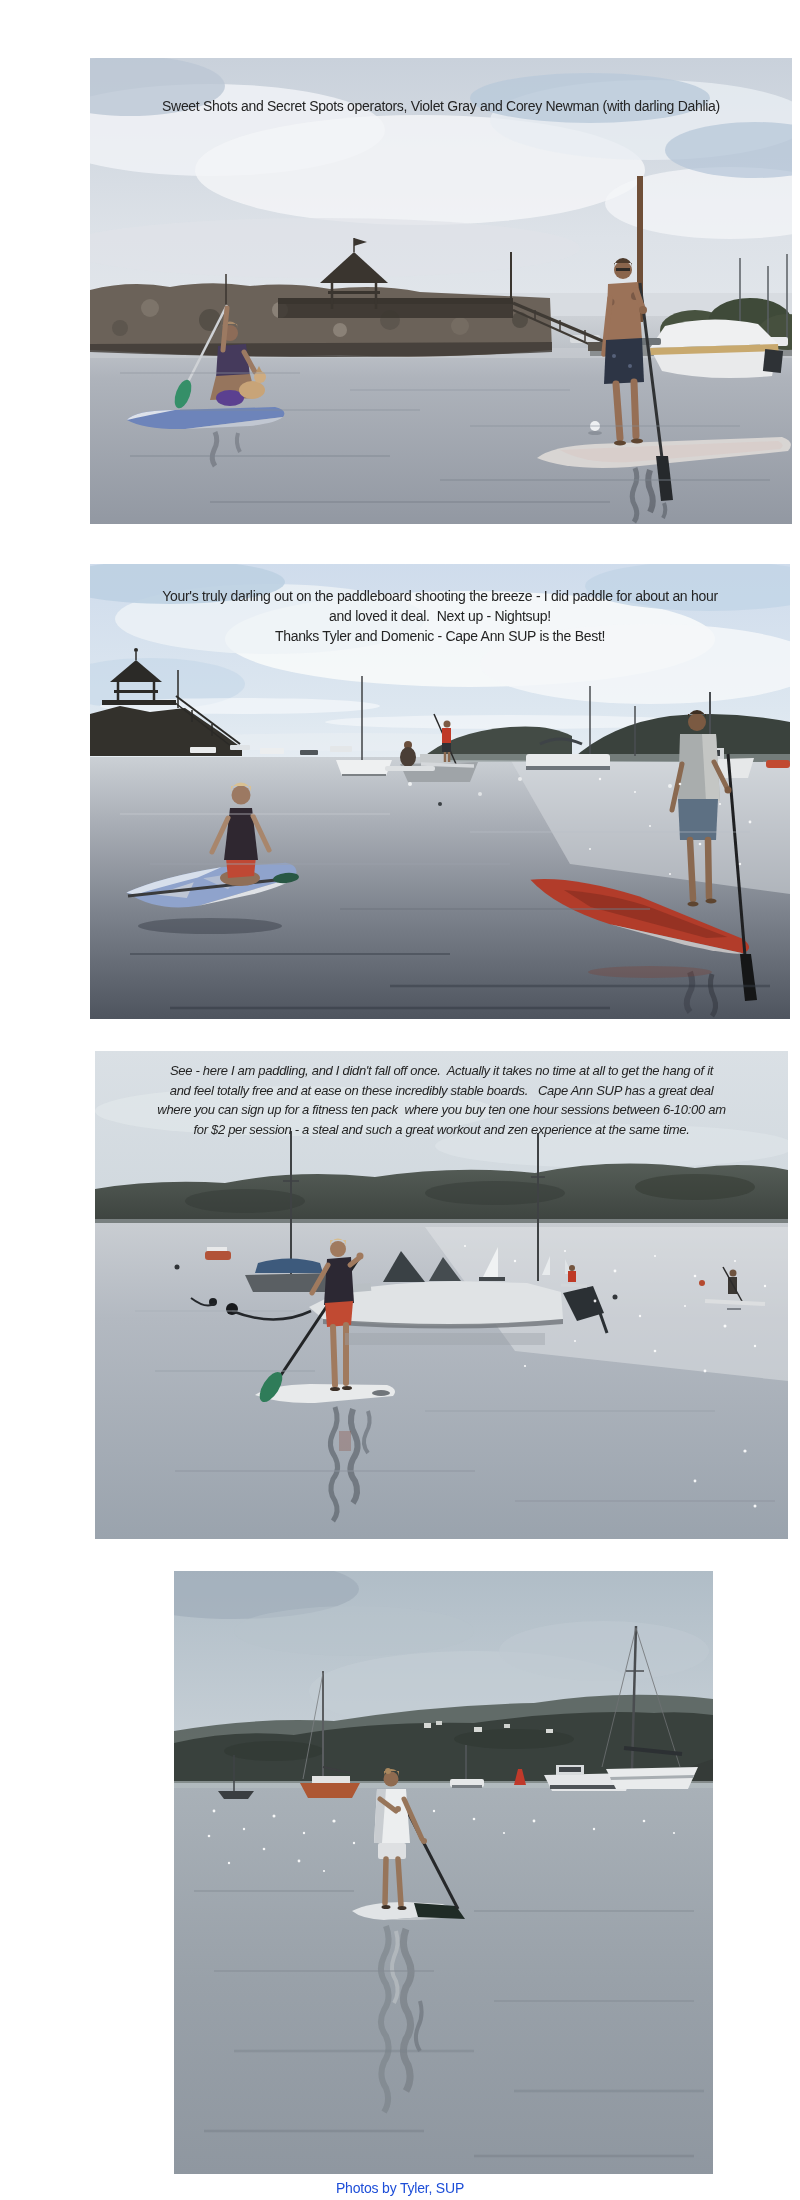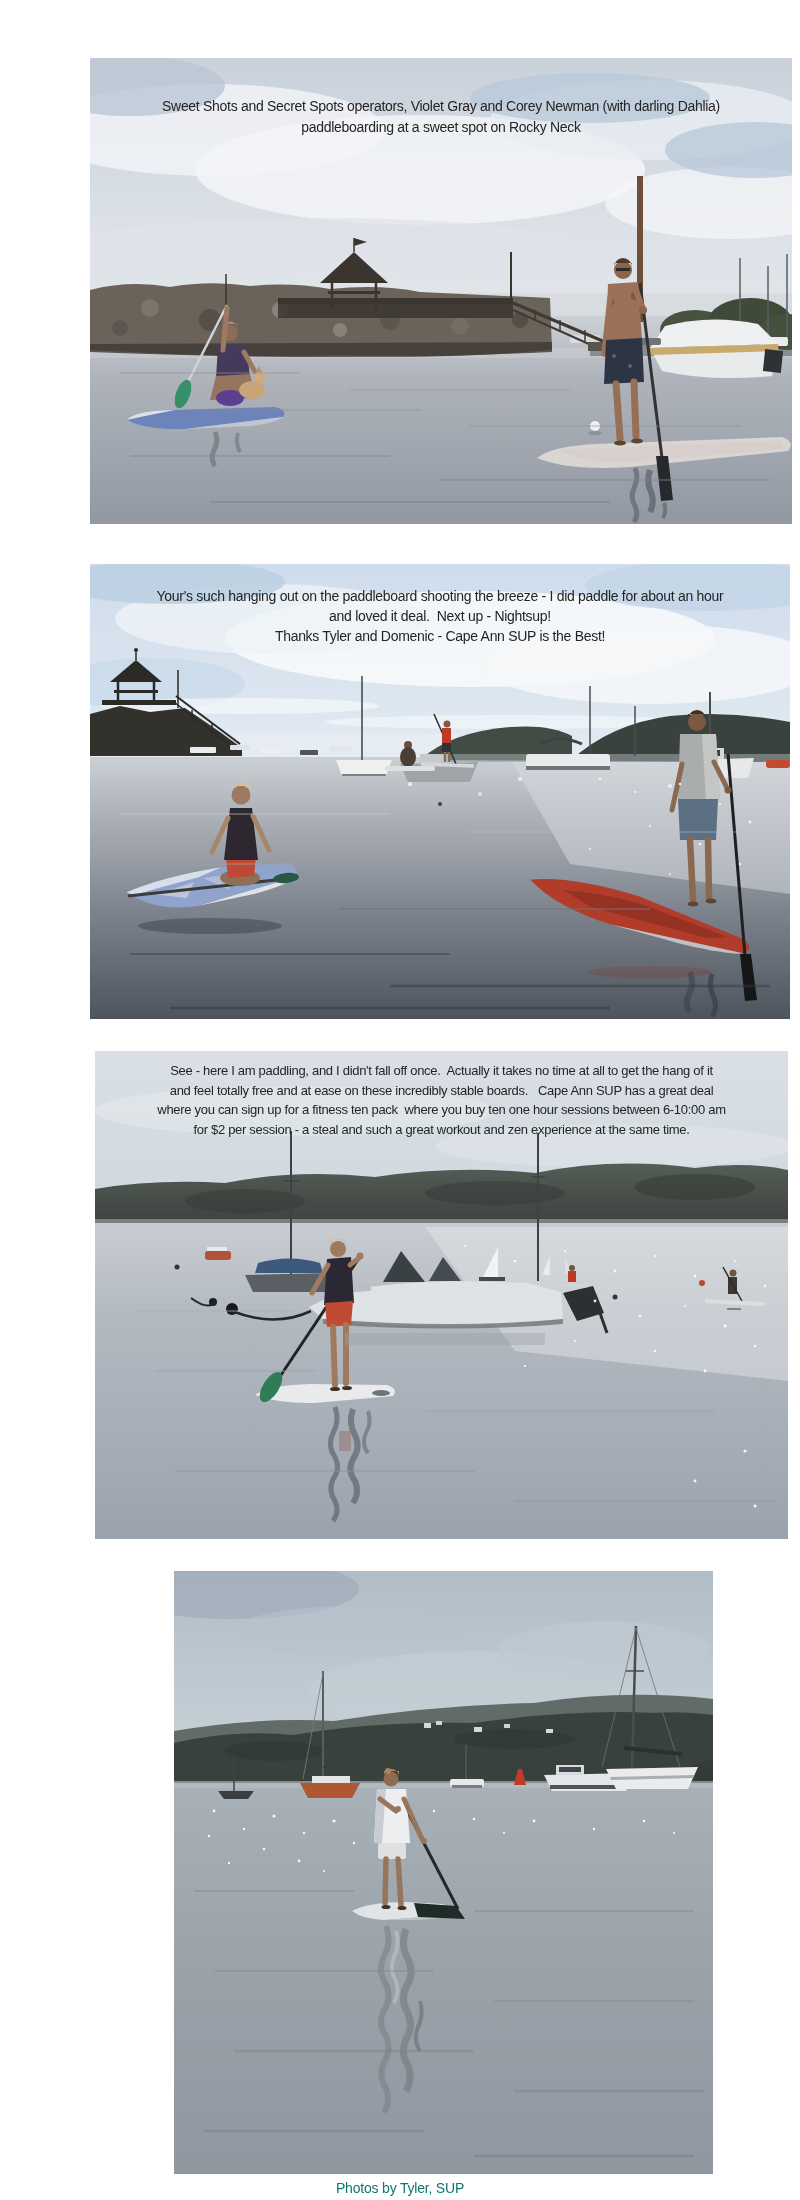--- a/index.html
+++ b/index.html
@@ -6,29 +6,29 @@
   body{
     width:800px;height:2200px;position:relative;background:#ffffff;
     font-family:"Liberation Sans","DejaVu Sans",sans-serif;overflow:hidden;
   }
   .photo{position:absolute;overflow:hidden;background:#8b5cf6;}
   .photo svg{display:block;width:100%;height:100%;}
   .caption{position:absolute;left:0;right:0;text-align:center;color:#242424;z-index:5;}
   .cap-line{white-space:pre;letter-spacing:-0.3px;}
   #photo1{left:50px;top:42px;width:702px;height:466px;}
   #photo2{left:50px;top:548px;width:700px;height:455px;}
-  #photo3{left:55px;top:1035px;width:693px;height:488px;}
+  #photo3{left:55px;top:1035px;width:693px;height:488px;font-style:italic;}
   #photo4{left:134px;top:1555px;width:539px;height:603px;}
   #photo1 .caption{top:38px;font-size:14px;line-height:21px;}
   #photo2 .caption{top:22px;font-size:14px;line-height:20px;}
   #photo3 .caption{top:10px;font-size:13px;line-height:19.5px;}
   #photo4 .caption{top:29px;font-size:13.5px;line-height:20px;}
   .credit{
     position:absolute;left:0;right:0;top:2166px;text-align:center;
-    font-size:14px;color:#0f766e;letter-spacing:-0.2px;
+    font-size:14px;color:#1d4ed8;letter-spacing:-0.2px;
   }
 </style>
 </head>
 <body>
 
 <main>
 
   <figure class="photo" id="photo1">
     <svg viewBox="0 0 702 466" preserveAspectRatio="none">
       <defs>
@@ -173,21 +173,20 @@
         <line x1="260" y1="332" x2="480" y2="332" stroke="#8e949d" stroke-width="1.5" opacity="0.4"></line>
         <line x1="90" y1="352" x2="330" y2="352" stroke="#858b95" stroke-width="1.5" opacity="0.4"></line>
         <line x1="380" y1="368" x2="650" y2="368" stroke="#858b95" stroke-width="1.5" opacity="0.4"></line>
         <line x1="40" y1="398" x2="300" y2="398" stroke="#7e848e" stroke-width="2" opacity="0.4"></line>
         <line x1="350" y1="422" x2="680" y2="422" stroke="#7e848e" stroke-width="2" opacity="0.4"></line>
         <line x1="120" y1="444" x2="520" y2="444" stroke="#767c86" stroke-width="2" opacity="0.4"></line>
       </g>
     </svg>
     <figcaption class="caption">
       <div class="cap-line">Sweet Shots and Secret Spots operators, Violet Gray and Corey Newman (with darling Dahlia)</div>
-      <div class="cap-line">paddleboarding at a sweet spot on Rocky Neck</div>
     </figcaption>
   </figure>
 
   <figure class="photo" id="photo2">
     <svg viewBox="0 0 700 455" preserveAspectRatio="none">
       <defs>
         <linearGradient id="p2sky" x1="0" y1="0" x2="0" y2="1">
           <stop offset="0" stop-color="#cfdcec"></stop>
             <stop offset="0.7" stop-color="#dde7f0"></stop>
             <stop offset="1" stop-color="#e8eef3"></stop>
@@ -336,21 +335,21 @@
             <circle cx="660" cy="258" r="1.4"></circle>
             <circle cx="560" cy="262" r="1"></circle>
           <circle cx="610" cy="280" r="1.3"></circle>
             <circle cx="500" cy="285" r="1"></circle>
             <circle cx="650" cy="300" r="1.2"></circle>
           <circle cx="580" cy="310" r="1"></circle>
         </g>
       </g>
     </svg>
     <figcaption class="caption">
-      <div class="cap-line">Your's such hanging out on the paddleboard shooting the breeze - I did paddle for about an hour</div>
+      <div class="cap-line">Your's truly darling out on the paddleboard shooting the breeze - I did paddle for about an hour</div>
       <div class="cap-line">and loved it deal.  Next up - Nightsup!</div>
       <div class="cap-line">Thanks Tyler and Domenic - Cape Ann SUP is the Best!</div>
     </figcaption>
   </figure>
 
   <figure class="photo" id="photo3">
     <svg viewBox="0 0 693 488" preserveAspectRatio="none">
       <defs>
         <linearGradient id="p3sky" x1="0" y1="0" x2="0" y2="1">
           <stop offset="0" stop-color="#dae0e5"></stop>

